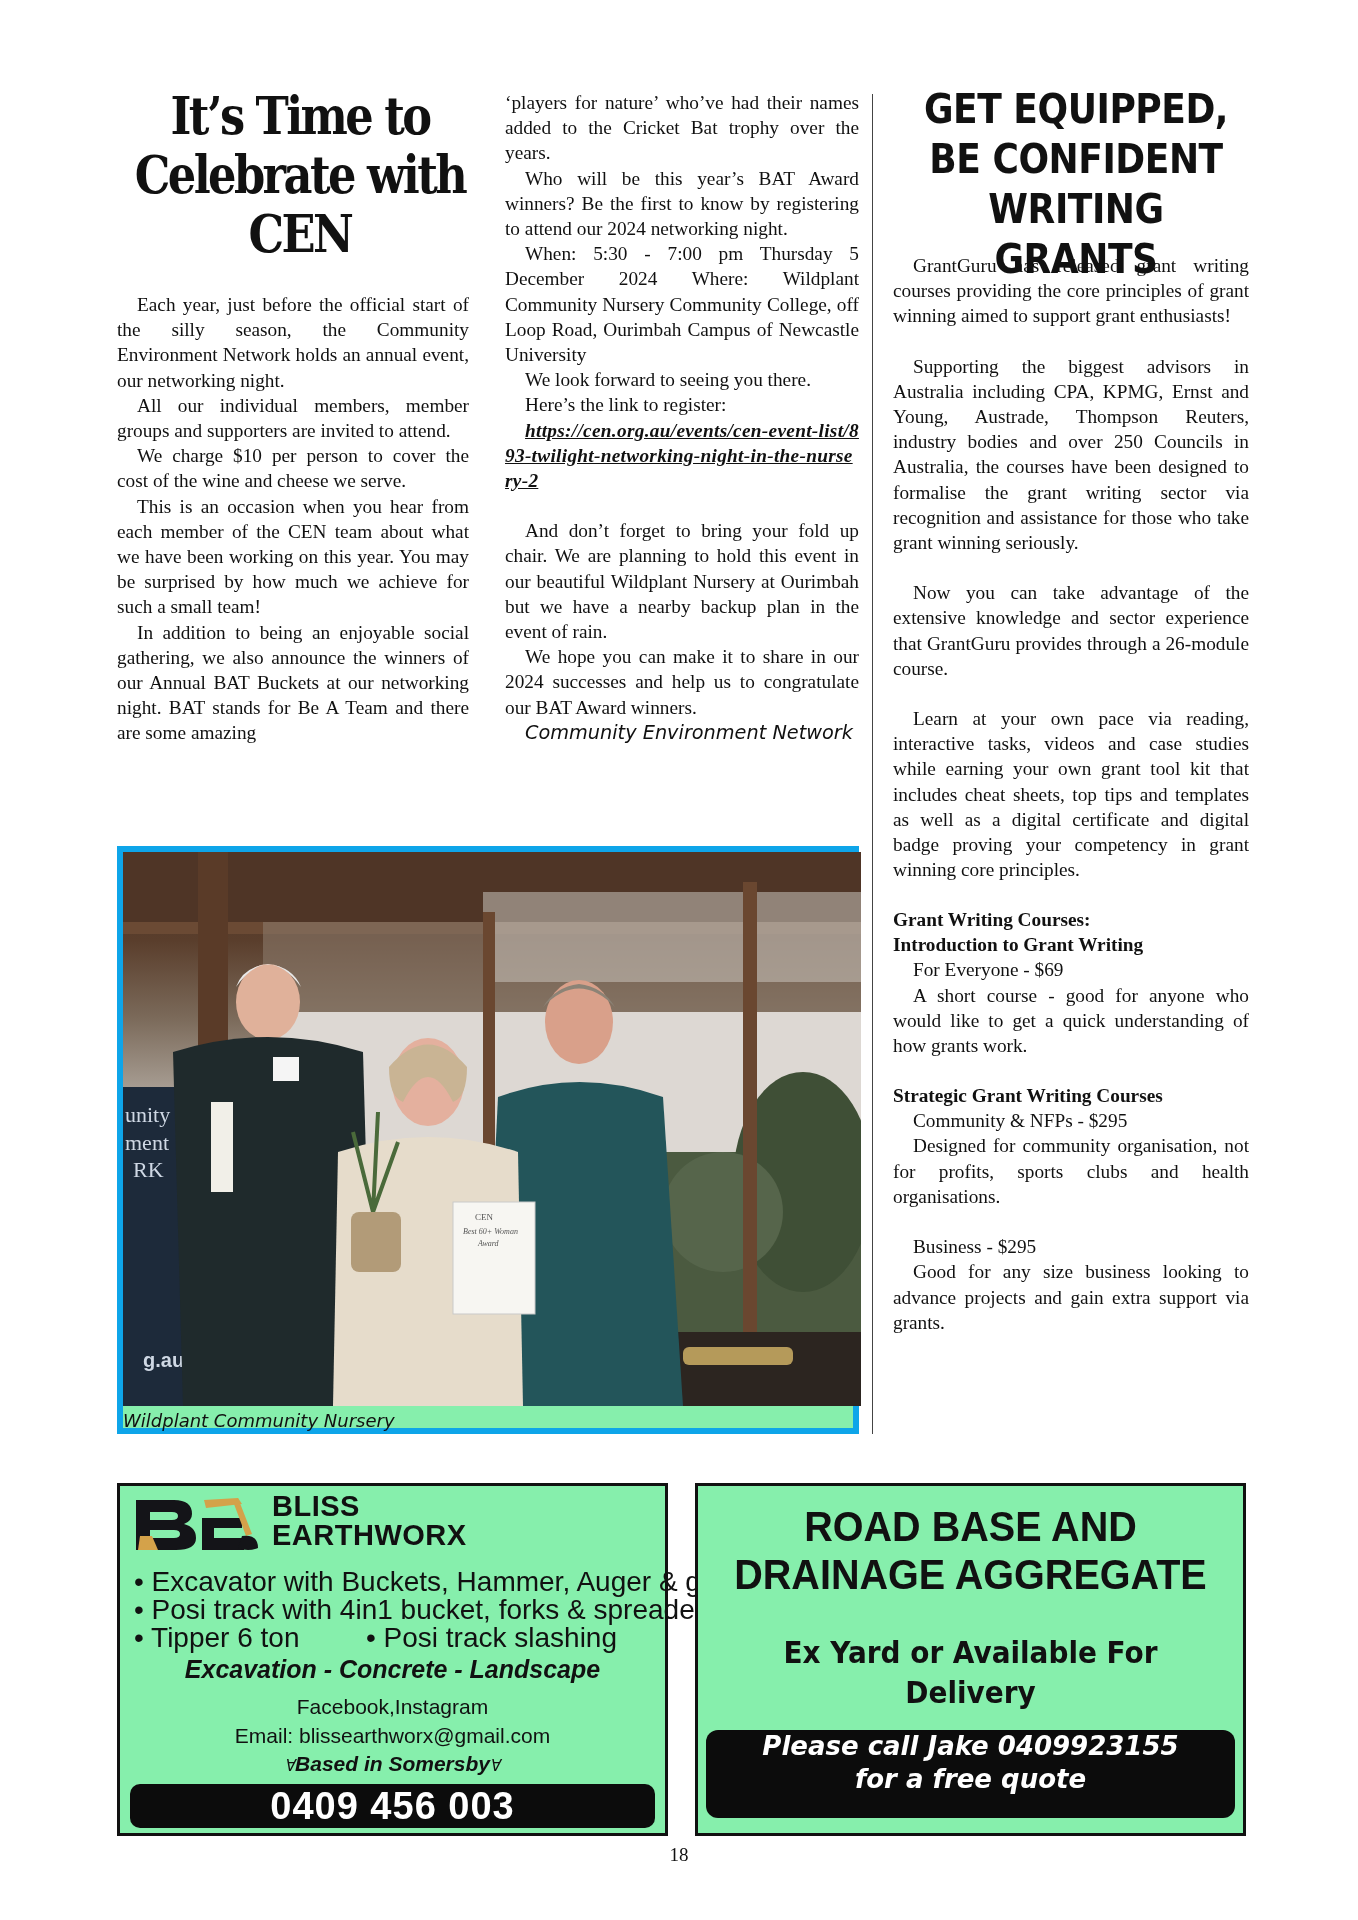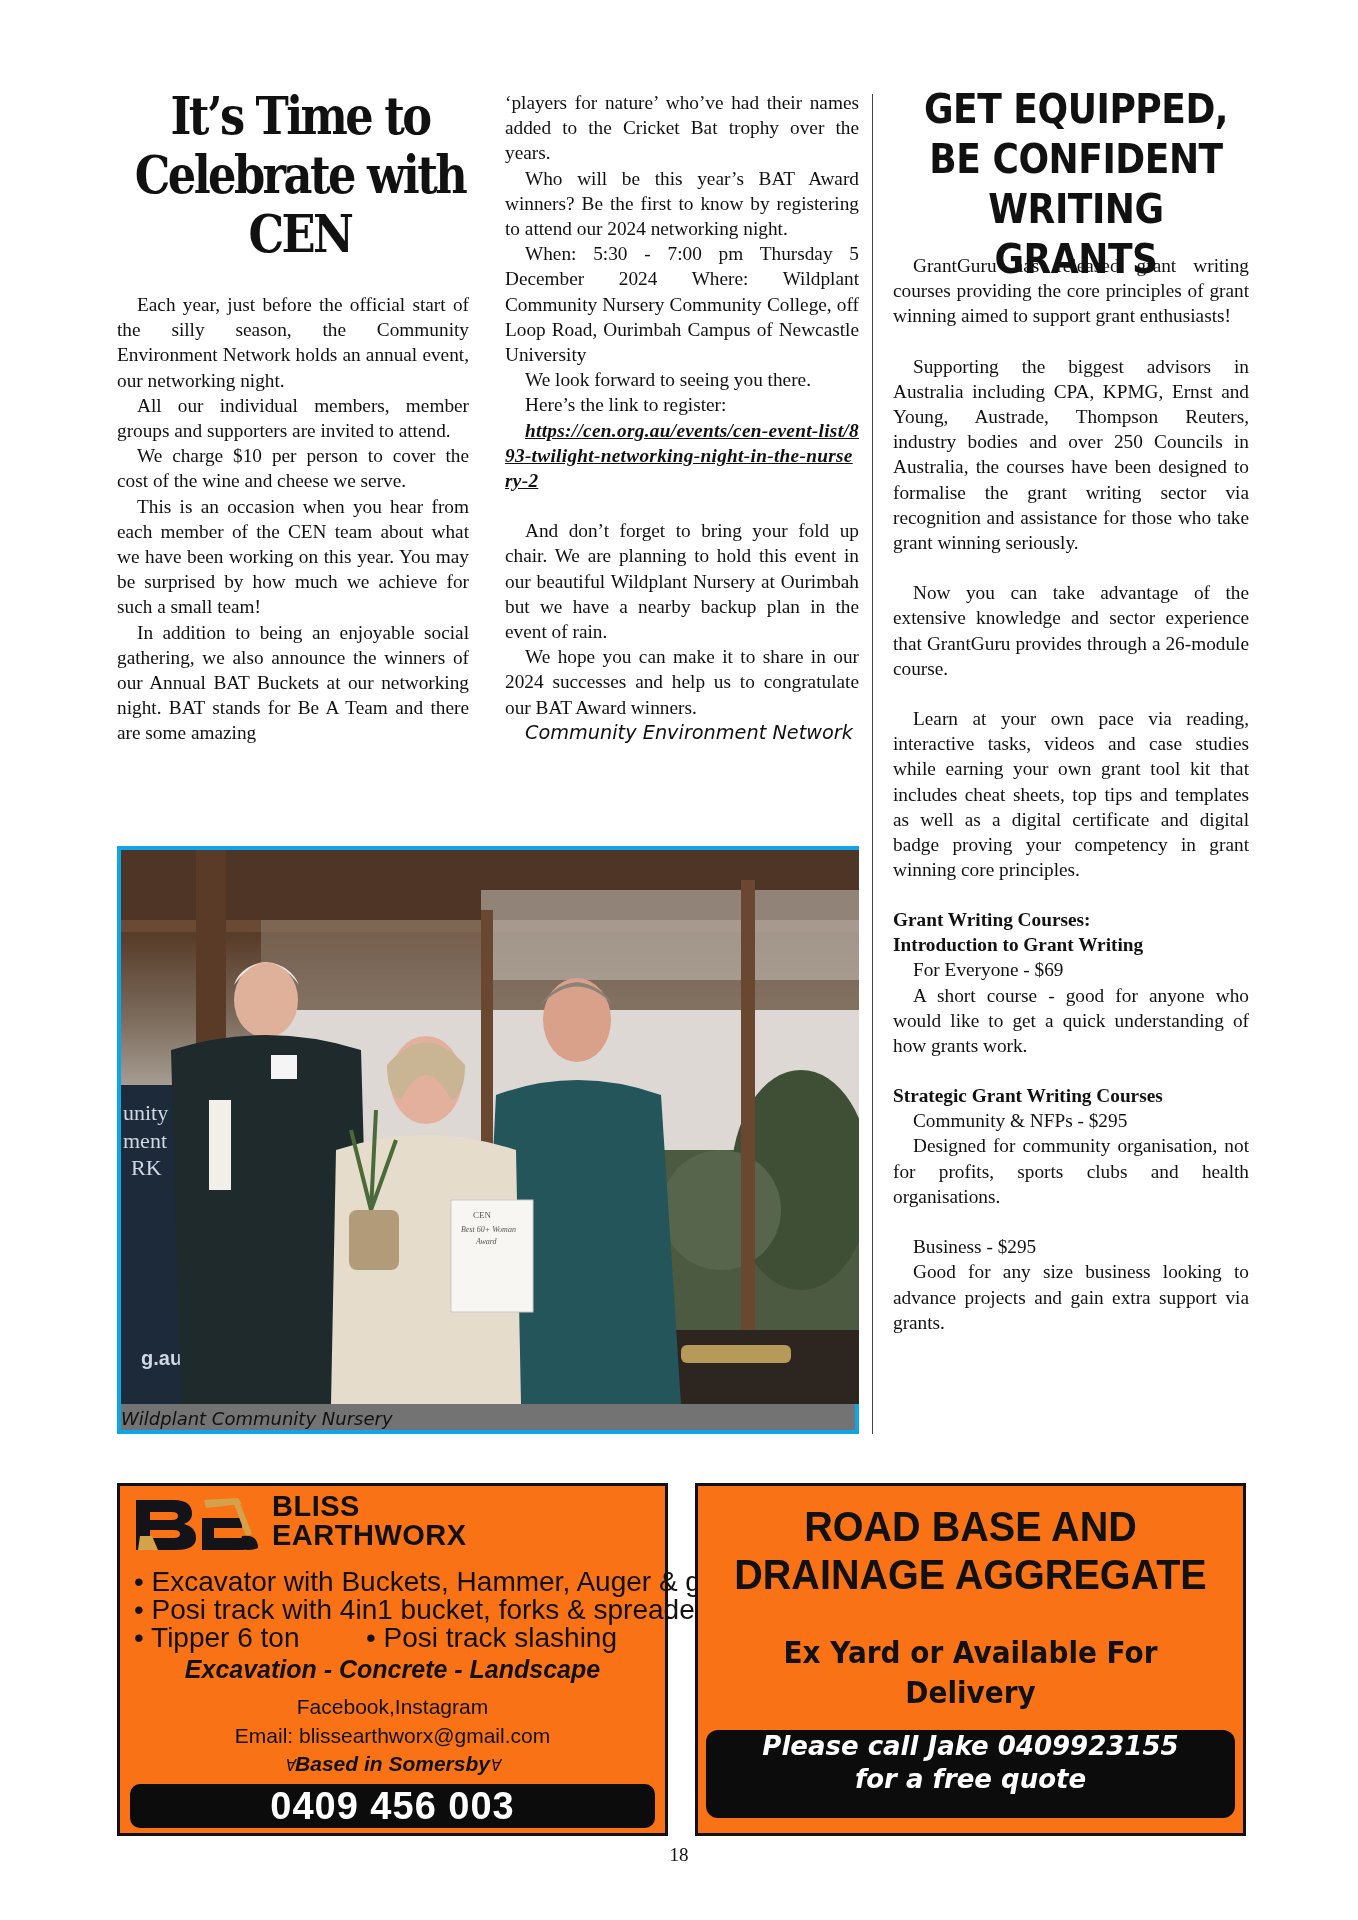--- a/index.html
+++ b/index.html
@@ -27,28 +27,28 @@
 
   
   .grant-title{position:absolute;left:890px;top:84px;width:372px;text-align:center;
     font-family:"DejaVu Sans","Liberation Sans",sans-serif;font-weight:bold;font-size:40px;line-height:50px;
     transform:scaleX(0.9);transform-origin:center top;letter-spacing:-0.5px;}
   .grant-title span{display:block;}
   #col3{left:893px;top:253px;width:356px;}
   #col3 h4{margin:0;font-size:19.3px;line-height:25px;font-weight:bold;}
 
   
-  .photo-frame{position:absolute;left:117px;top:846px;width:742px;height:588px;border:4px solid #0ea5e9;box-sizing:border-box;background:#737373;}
+  .photo-frame{position:absolute;left:117px;top:846px;width:742px;height:588px;border:6px solid #0ea5e9;box-sizing:border-box;background:#86efac;}
   .photo{position:absolute;left:0;top:0;width:738px;height:554px;overflow:hidden;
     background:linear-gradient(180deg,#4a3326 0%,#5a3e2c 16%,#7b6a5a 30%,#b9b2aa 48%,#d9d4cf 58%,#a59c8f 70%,#3e4a3a 85%,#2a2620 100%);}
   .caption{position:absolute;left:0;top:554px;width:738px;height:30px;
     font-family:"DejaVu Sans","Liberation Sans",sans-serif;font-style:italic;font-size:18px;line-height:30px;color:#111;}
 
   
-  .ad{position:absolute;border:3px solid #111;box-sizing:border-box;background:#f97316;}
+  .ad{position:absolute;border:3px solid #111;box-sizing:border-box;background:#86efac;}
   #ad-bliss{left:117px;top:1483px;width:551px;height:353px;}
   #ad-road{left:695px;top:1483px;width:551px;height:353px;}
 
   .bliss-logo{position:absolute;left:14px;top:8px;width:135px;height:60px;}
   .bliss-name{position:absolute;left:152px;top:6px;font-weight:900;font-size:29px;line-height:29px;letter-spacing:0.5px;}
   .bliss-list{position:absolute;left:14px;top:82px;width:520px;font-size:28px;line-height:28px;}
   .bliss-list div{white-space:nowrap;}
   .bliss-list .two{display:flex;}
   .bliss-list .two span:first-child{width:232px;}
   .bliss-tag{position:absolute;left:0;width:100%;top:169px;text-align:center;font-weight:bold;font-style:italic;font-size:25px;}

